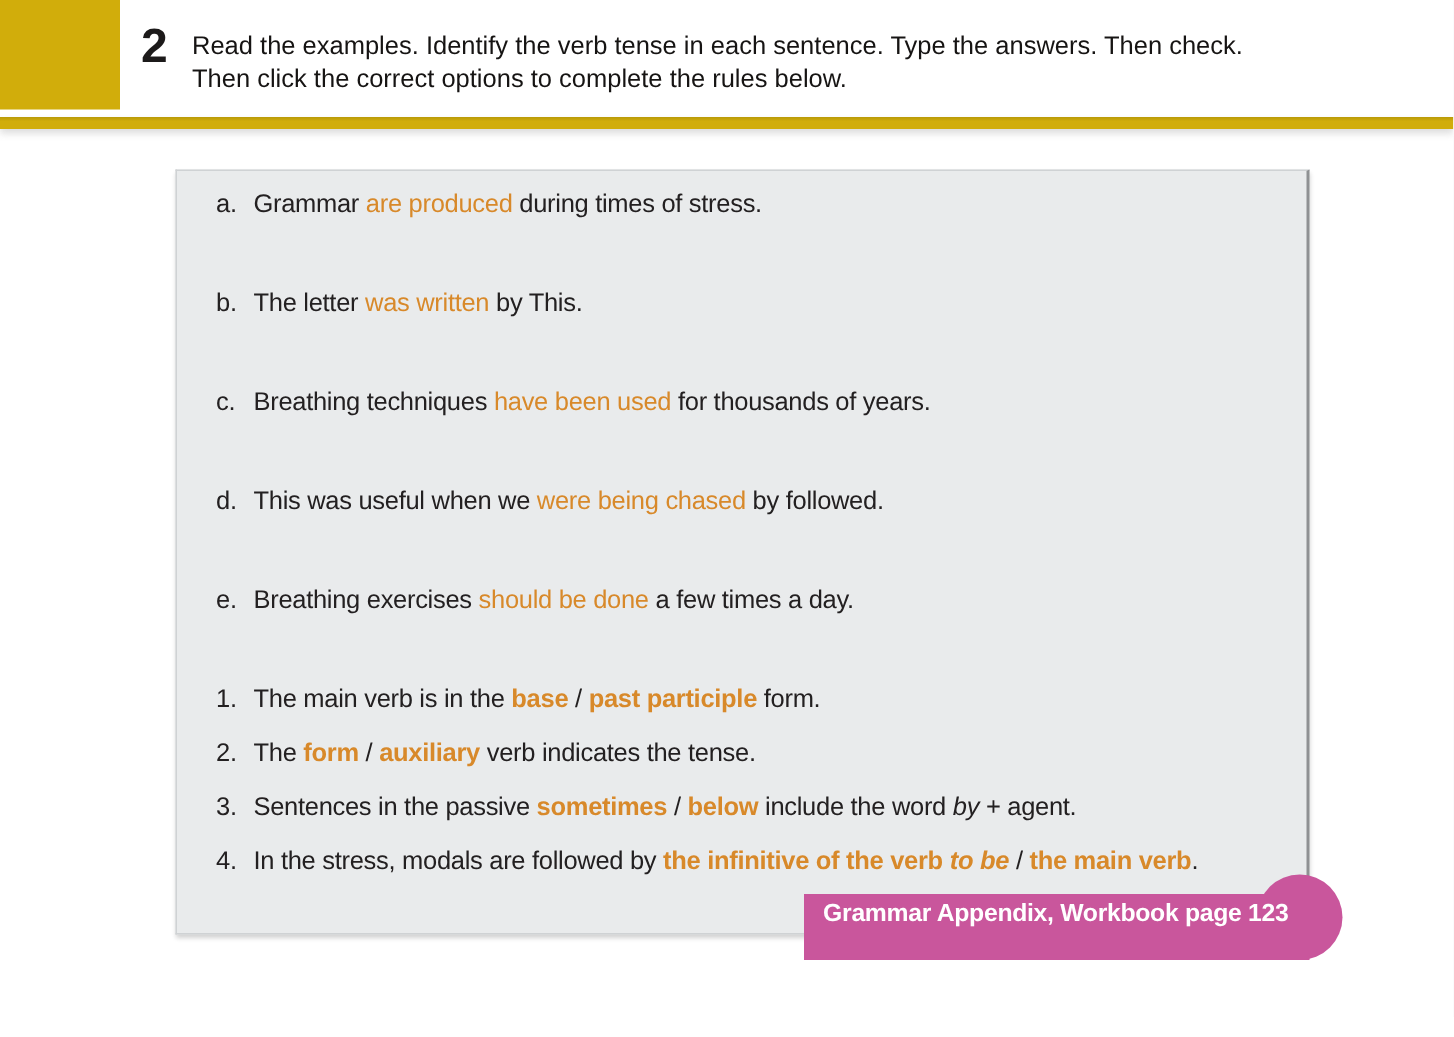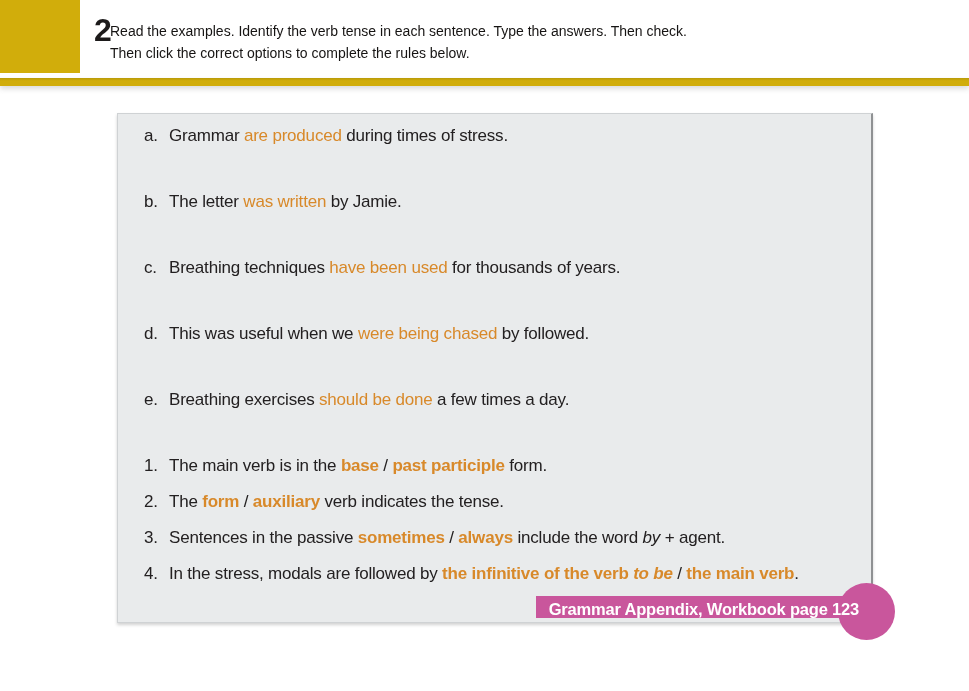--- a/index.html
+++ b/index.html
@@ -26,23 +26,23 @@
   .task-number {
     position: absolute;
     left: 94px; top: 12px;
     font-size: 32px;
     font-weight: bold;
     color: #1c1a1a;
     letter-spacing: -0.5px;
   }
   .instructions {
     position: absolute;
-    left: 110px; top: 20px;
+    left: 128px; top: 20px;
     width: 830px;
-    font-size: 14px;
+    font-size: 17px;
     line-height: 22px;
     color: #161413;
     white-space: pre-line;
   }
   .yellow-bar {
     position: absolute;
     left: 0; top: 78px;
     width: 969px; height: 8px;
     background: linear-gradient(#b89a08, var(--yellow) 35%);
     box-shadow: 0 3px 5px rgba(120,120,120,0.25);
@@ -94,21 +94,21 @@
     left: 838px; top: 583px;
     width: 57px; height: 57px;
     border-radius: 50%;
     background: var(--pink);
     z-index: 2;
   }
   .grammar-badge {
     position: absolute;
     top: 596px;
     right: 96px;
-    height: 22px;
+    height: 44px;
     background: var(--pink);
     color: #ffffff;
     font-size: 16.5px;
     font-weight: bold;
     line-height: 26px;
     padding: 0 14px 0 13px;
     letter-spacing: -0.2px;
     z-index: 3;
     cursor: pointer;
     white-space: nowrap;
@@ -130,21 +130,21 @@
   <div class="yellow-bar"></div>
 
   <div class="panel">
 
     <div class="row example-row">
       <span class="item-label">a.</span>
       <span class="item-text"><span>Grammar </span><span class="hl">are produced</span><span> during times of stress.</span></span>
     </div>
     <div class="row example-row">
       <span class="item-label">b.</span>
-      <span class="item-text"><span>The letter </span><span class="hl">was written</span><span> by Jamie.</span></span>
+      <span class="item-text"><span>The letter </span><span class="hl">was written</span><span> by This.</span></span>
     </div>
     <div class="row example-row">
       <span class="item-label">c.</span>
       <span class="item-text"><span>Breathing techniques </span><span class="hl">have been used</span><span> for thousands of years.</span></span>
     </div>
     <div class="row example-row">
       <span class="item-label">d.</span>
       <span class="item-text"><span>This was useful when we </span><span class="hl">were being chased</span><span> by followed.</span></span>
     </div>
     <div class="row example-row">
@@ -156,21 +156,21 @@
       <div class="row rule-row">
         <span class="item-label">1.</span>
         <span class="item-text"><span>The main verb is in the </span><span class="opt">base</span><span> / </span><span class="opt">past participle</span><span> form.</span></span>
       </div>
       <div class="row rule-row">
         <span class="item-label">2.</span>
         <span class="item-text"><span>The </span><span class="opt">form</span><span> / </span><span class="opt">auxiliary</span><span> verb indicates the tense.</span></span>
       </div>
       <div class="row rule-row">
         <span class="item-label">3.</span>
-        <span class="item-text"><span>Sentences in the passive </span><span class="opt">sometimes</span><span> / </span><span class="opt">always</span><span> include the word </span><span class="it">by</span><span> + agent.</span></span>
+        <span class="item-text"><span>Sentences in the passive </span><span class="opt">sometimes</span><span> / </span><span class="opt">below</span><span> include the word </span><span class="it">by</span><span> + agent.</span></span>
       </div>
       <div class="row rule-row">
         <span class="item-label">4.</span>
         <span class="item-text"><span>In the stress, modals are followed by </span><span class="opt">the infinitive of the verb </span><span class="opt it">to be</span><span> / </span><span class="opt">the main verb</span><span>.</span></span>
       </div>
     </div>
 
   </div>
 
   <div class="pink-circle"></div>

